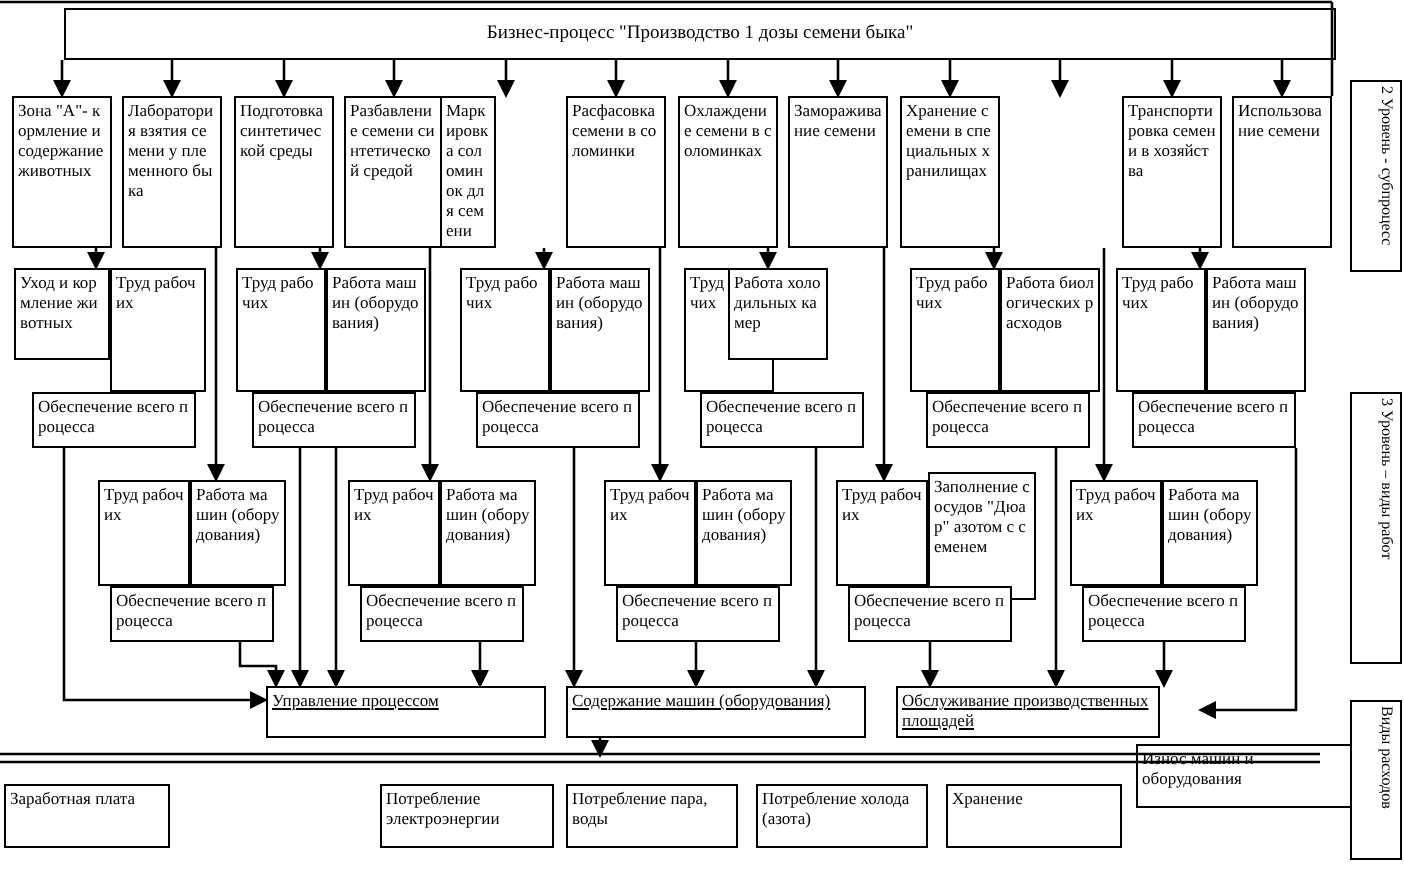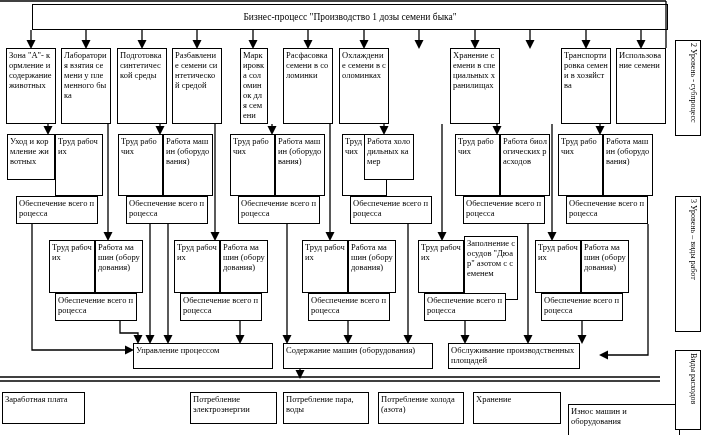--- a/index.html
+++ b/index.html
@@ -2,40 +2,41 @@
 <html><head>
 <meta charset="utf-8">
 <style>
   html,body{margin:0;padding:0;background:#fff;}
   #stage{position:relative;width:702px;height:435px;background:#fff;overflow:hidden;
          font-family:"Liberation Serif",serif;color:#000;}
   .box{position:absolute;border:1px solid #000;background:#fff;box-sizing:border-box;
        font-size:8.5px;line-height:10px;padding:1px 2px;overflow:hidden;
        word-break:break-all;}
   .title{ text-align:center;font-size:9.5px;line-height:23px;word-break:normal;}
-  .mgmt{word-break:normal;}
+  .mgmt{word-break:normal;text-decoration:underline;}
   .cost{word-break:normal;}
   .vlabel{writing-mode:vertical-rl;font-size:8px;line-height:11px;padding:2px 1px;
           word-break:normal;}
   svg.wires{position:absolute;left:0;top:0;pointer-events:none;}
 </style>
 </head>
 <body>
 
 <div id="stage">
 
   <div class="box title" style="left:32px;top:4px;width:636px;height:26px">Бизнес-процесс "Производство 1 дозы семени быка"</div>
 
   <div class="box" style="left:6px;top:48px;width:50px;height:76px">Зона "А"- кормление и содержание животных</div>
   <div class="box" style="left:61px;top:48px;width:50px;height:76px">Лаборатория взятия семени у племенного быка</div>
   <div class="box" style="left:117px;top:48px;width:50px;height:76px">Подготовка синтетической среды</div>
   <div class="box" style="left:172px;top:48px;width:50px;height:76px">Разбавление семени синтетической средой</div>
-  <div class="box" style="left:240px;top:48px;width:28px;height:76px">Маркировка соломинок для семени</div>
+  <div class="box" style="left:220px;top:48px;width:28px;height:76px">Маркировка соломинок для семени</div>
   <div class="box" style="left:283px;top:48px;width:50px;height:76px">Расфасовка семени в соломинки</div>
   <div class="box" style="left:339px;top:48px;width:50px;height:76px">Охлаждение семени в соломинках</div>
+  <div class="box" style="left:394px;top:48px;width:50px;height:76px">Замораживание семени</div>
   <div class="box" style="left:450px;top:48px;width:50px;height:76px">Хранение семени в специальных хранилищах</div>
   <div class="box" style="left:561px;top:48px;width:50px;height:76px">Транспортировка семени в хозяйства</div>
   <div class="box" style="left:616px;top:48px;width:50px;height:76px">Использование семени</div>
 
   <div class="box" style="left:7px;top:134px;width:48px;height:46px">Уход и кормление животных</div>
   <div class="box" style="left:55px;top:134px;width:48px;height:62px">Труд рабочих</div>
   <div class="box" style="left:16px;top:196px;width:82px;height:28px">Обеспечение всего процесса</div>
 
   <div class="box" style="left:118px;top:134px;width:45px;height:62px">Труд рабочих</div>
   <div class="box" style="left:163px;top:134px;width:50px;height:62px">Работа машин (оборудования)</div>
@@ -79,21 +80,21 @@
 
   <div class="box mgmt" style="left:133px;top:343px;width:140px;height:26px">Управление процессом</div>
   <div class="box mgmt" style="left:283px;top:343px;width:150px;height:26px">Содержание машин (оборудования)</div>
   <div class="box mgmt" style="left:448px;top:343px;width:132px;height:26px">Обслуживание производственных площадей</div>
 
   <div class="box cost" style="left:2px;top:392px;width:83px;height:32px">Заработная плата</div>
   <div class="box cost" style="left:190px;top:392px;width:87px;height:32px">Потребление электроэнергии</div>
   <div class="box cost" style="left:283px;top:392px;width:86px;height:32px">Потребление пара, воды</div>
   <div class="box cost" style="left:378px;top:392px;width:86px;height:32px">Потребление холода (азота)</div>
   <div class="box cost" style="left:473px;top:392px;width:88px;height:32px">Хранение</div>
-  <div class="box cost" style="left:568px;top:404px;width:112px;height:32px">Износ машин и оборудования</div>
+  <div class="box cost" style="left:568px;top:372px;width:112px;height:32px">Износ машин и оборудования</div>
 
   <div class="box vlabel" style="left:675px;top:40px;width:26px;height:96px">2 Уровень - субпроцесс</div>
   <div class="box vlabel" style="left:675px;top:196px;width:26px;height:136px">3 Уровень – виды работ</div>
   <div class="box vlabel" style="left:675px;top:350px;width:26px;height:80px">Виды расходов</div>
 
   <svg class="wires" width="702" height="435" viewBox="0 0 702 435">
     <defs>
       <marker id="ah" viewBox="0 0 8 8" refX="1" refY="4" markerWidth="7" markerHeight="7" orient="auto">
         <path d="M0,0 L8,4 L0,8 Z" fill="#000"></path>
       </marker>

